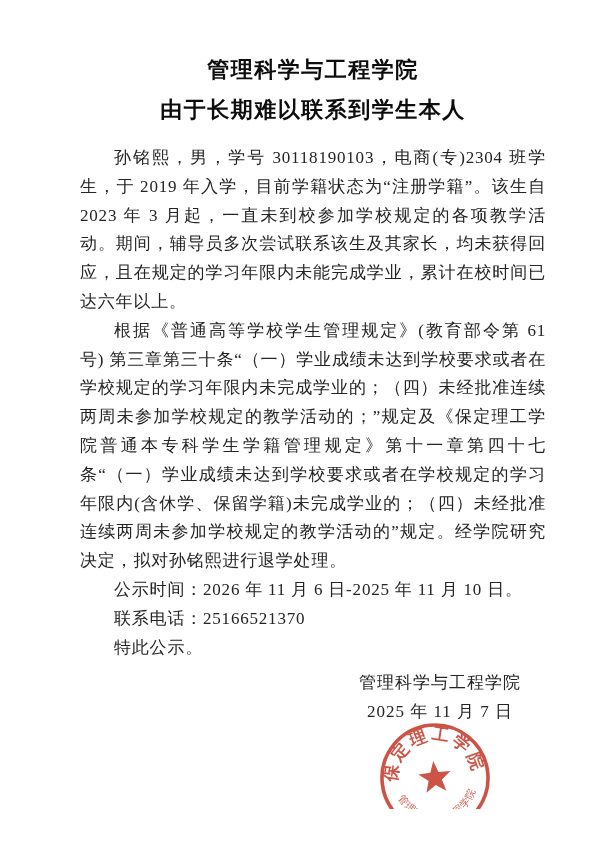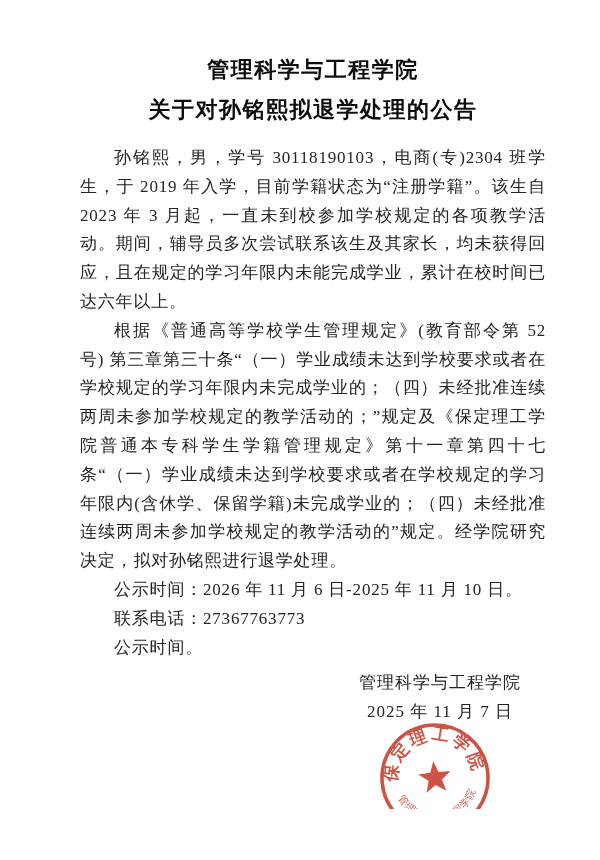--- a/index.html
+++ b/index.html
@@ -57,28 +57,28 @@
   .seal .inner-text { font-size: 10px; letter-spacing: 1px; font-family: "Liberation Serif", serif; }
 </style>
 </head>
 <body>
 
 <div class="page">
   <div class="content">
 
     <div class="titles">
       <h1 class="doc-title">管理科学与工程学院</h1>
-      <h1 class="doc-title">关于对孙铭熙拟退学处理的公告</h1>
+      <h1 class="doc-title">由于长期难以联系到学生本人</h1>
     </div>
 
     <p class="body-para">孙铭熙，男，学号 30118190103，电商(专)2304 班学生，于 2019 年入学，目前学籍状态为“注册学籍”。该生自 2023 年 3 月起，一直未到校参加学校规定的各项教学活动。期间，辅导员多次尝试联系该生及其家长，均未获得回应，且在规定的学习年限内未能完成学业，累计在校时间已达六年以上。</p>
-    <p class="body-para">根据《普通高等学校学生管理规定》(教育部令第 52 号) 第三章第三十条“（一）学业成绩未达到学校要求或者在学校规定的学习年限内未完成学业的；（四）未经批准连续两周未参加学校规定的教学活动的；”规定及《保定理工学院普通本专科学生学籍管理规定》第十一章第四十七条“（一）学业成绩未达到学校要求或者在学校规定的学习年限内(含休学、保留学籍)未完成学业的；（四）未经批准连续两周未参加学校规定的教学活动的”规定。经学院研究决定，拟对孙铭熙进行退学处理。</p>
+    <p class="body-para">根据《普通高等学校学生管理规定》(教育部令第 61 号) 第三章第三十条“（一）学业成绩未达到学校要求或者在学校规定的学习年限内未完成学业的；（四）未经批准连续两周未参加学校规定的教学活动的；”规定及《保定理工学院普通本专科学生学籍管理规定》第十一章第四十七条“（一）学业成绩未达到学校要求或者在学校规定的学习年限内(含休学、保留学籍)未完成学业的；（四）未经批准连续两周未参加学校规定的教学活动的”规定。经学院研究决定，拟对孙铭熙进行退学处理。</p>
     <p class="body-para">公示时间：2026 年 11 月 6 日-2025 年 11 月 10 日。</p>
-    <p class="body-para">联系电话：27367763773</p>
-    <p class="body-para">公示时间。</p>
+    <p class="body-para">联系电话：25166521370</p>
+    <p class="body-para">特此公示。</p>
 
     <div class="signature">
       <div>管理科学与工程学院</div>
       <div>2025 年 11 月 7 日</div>
     </div>
   </div>
 
   <svg class="seal" viewBox="0 0 114 114" xmlns="http://www.w3.org/2000/svg">
     <circle cx="57" cy="57" r="53" fill="none" stroke-width="3.6" stroke="#c53c2c"></circle>
     <polygon points="57,40 61.1,51.3 73.2,51.7 63.7,59.2 67,70.8 57,64 47,70.8 50.3,59.2 40.8,51.7 52.9,51.3" fill="#c53c2c"></polygon>

